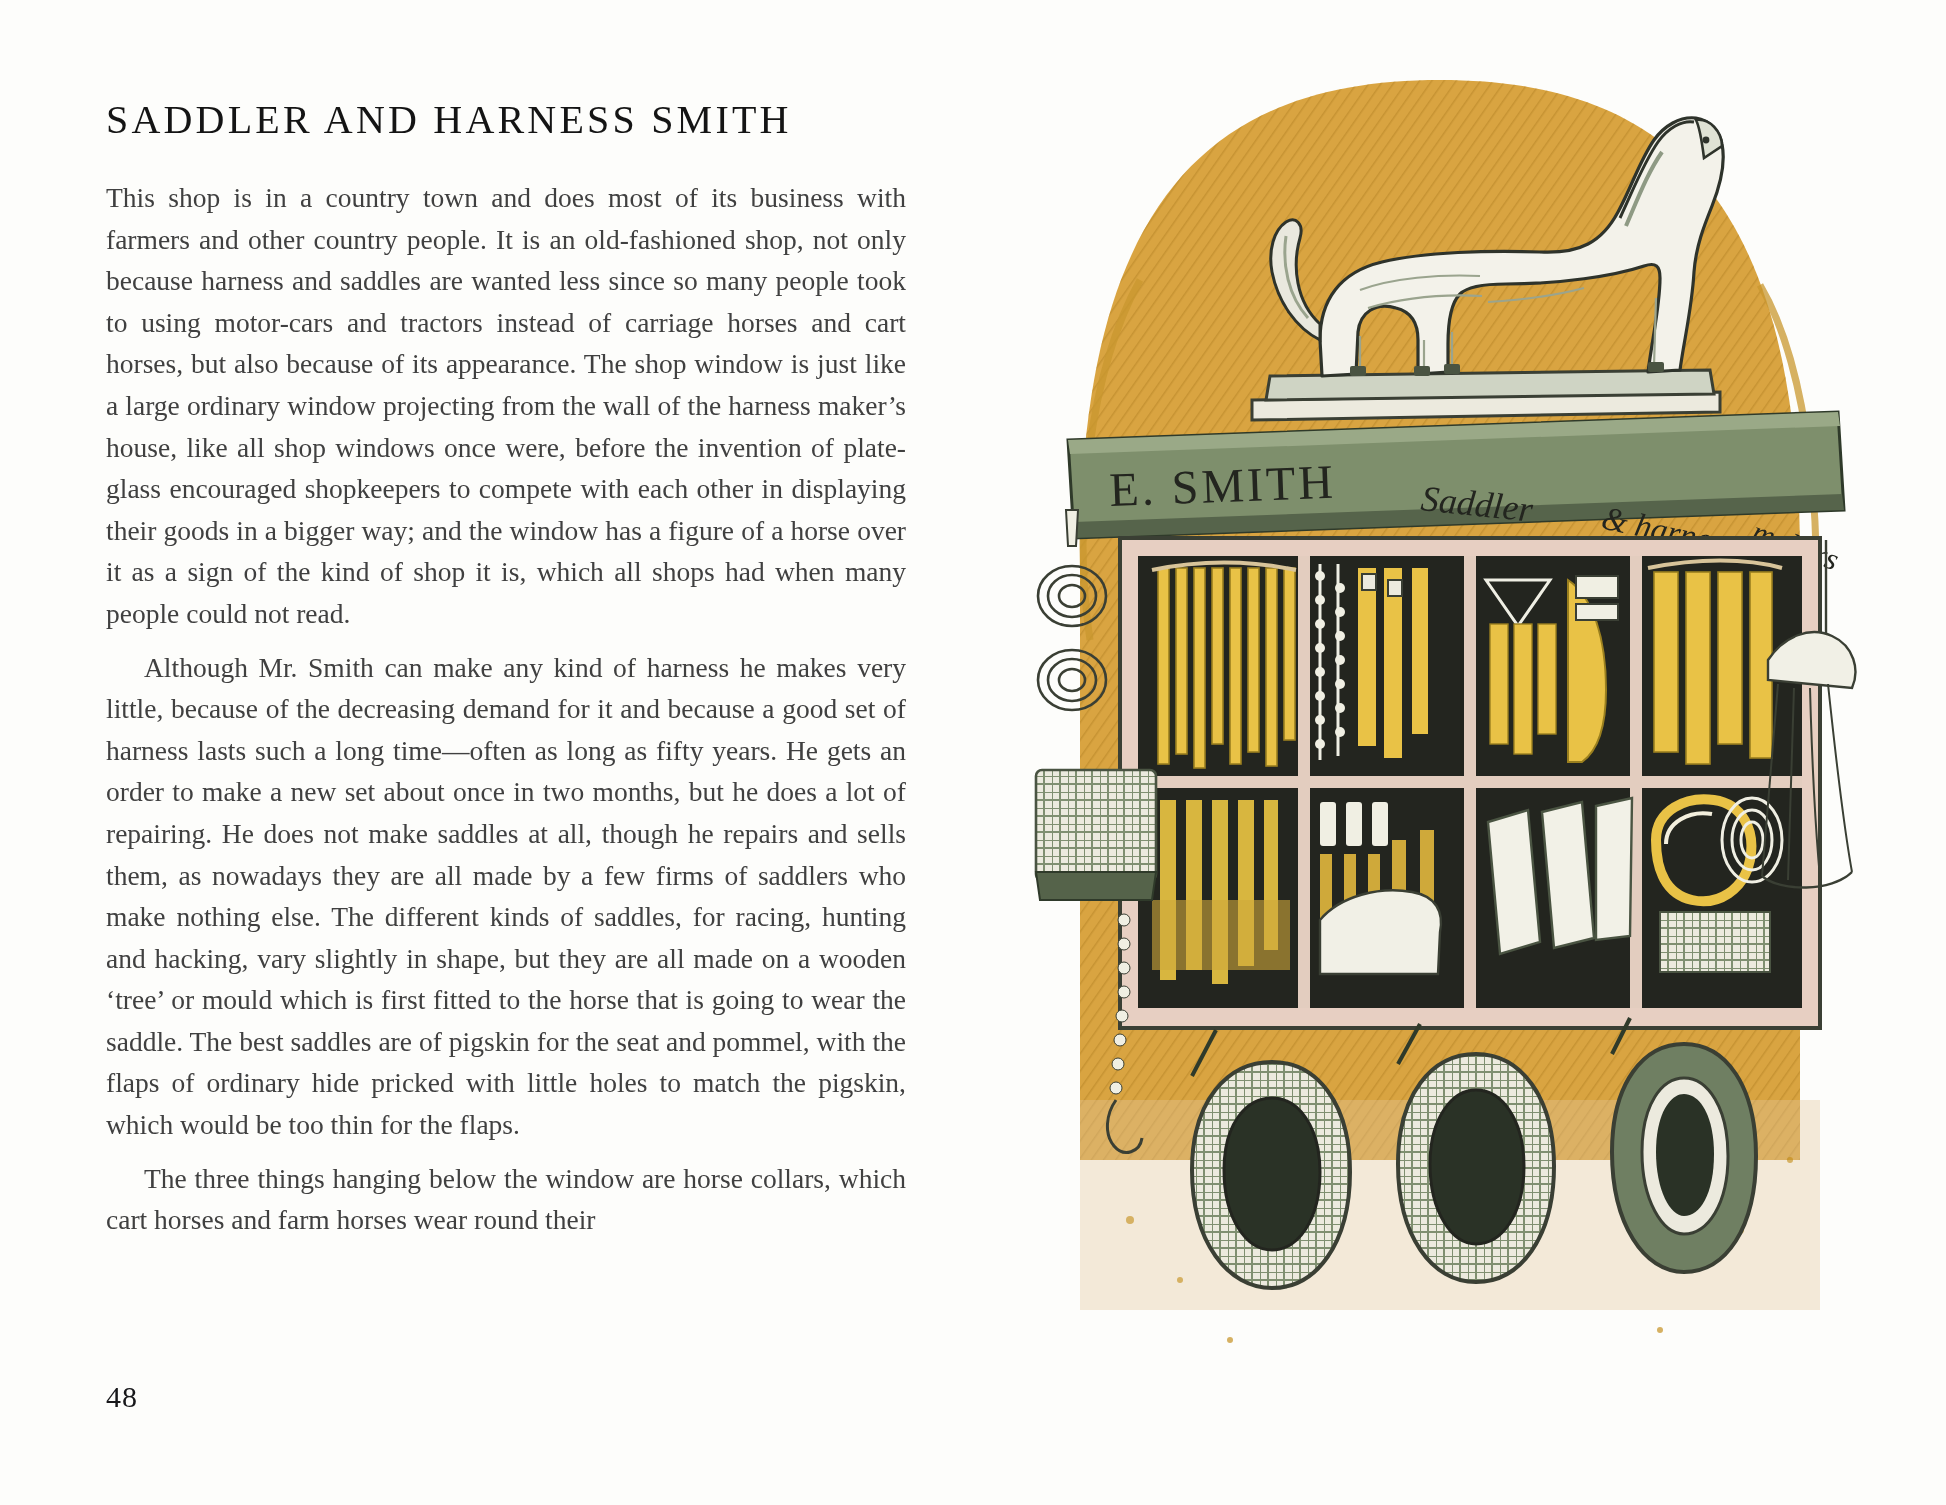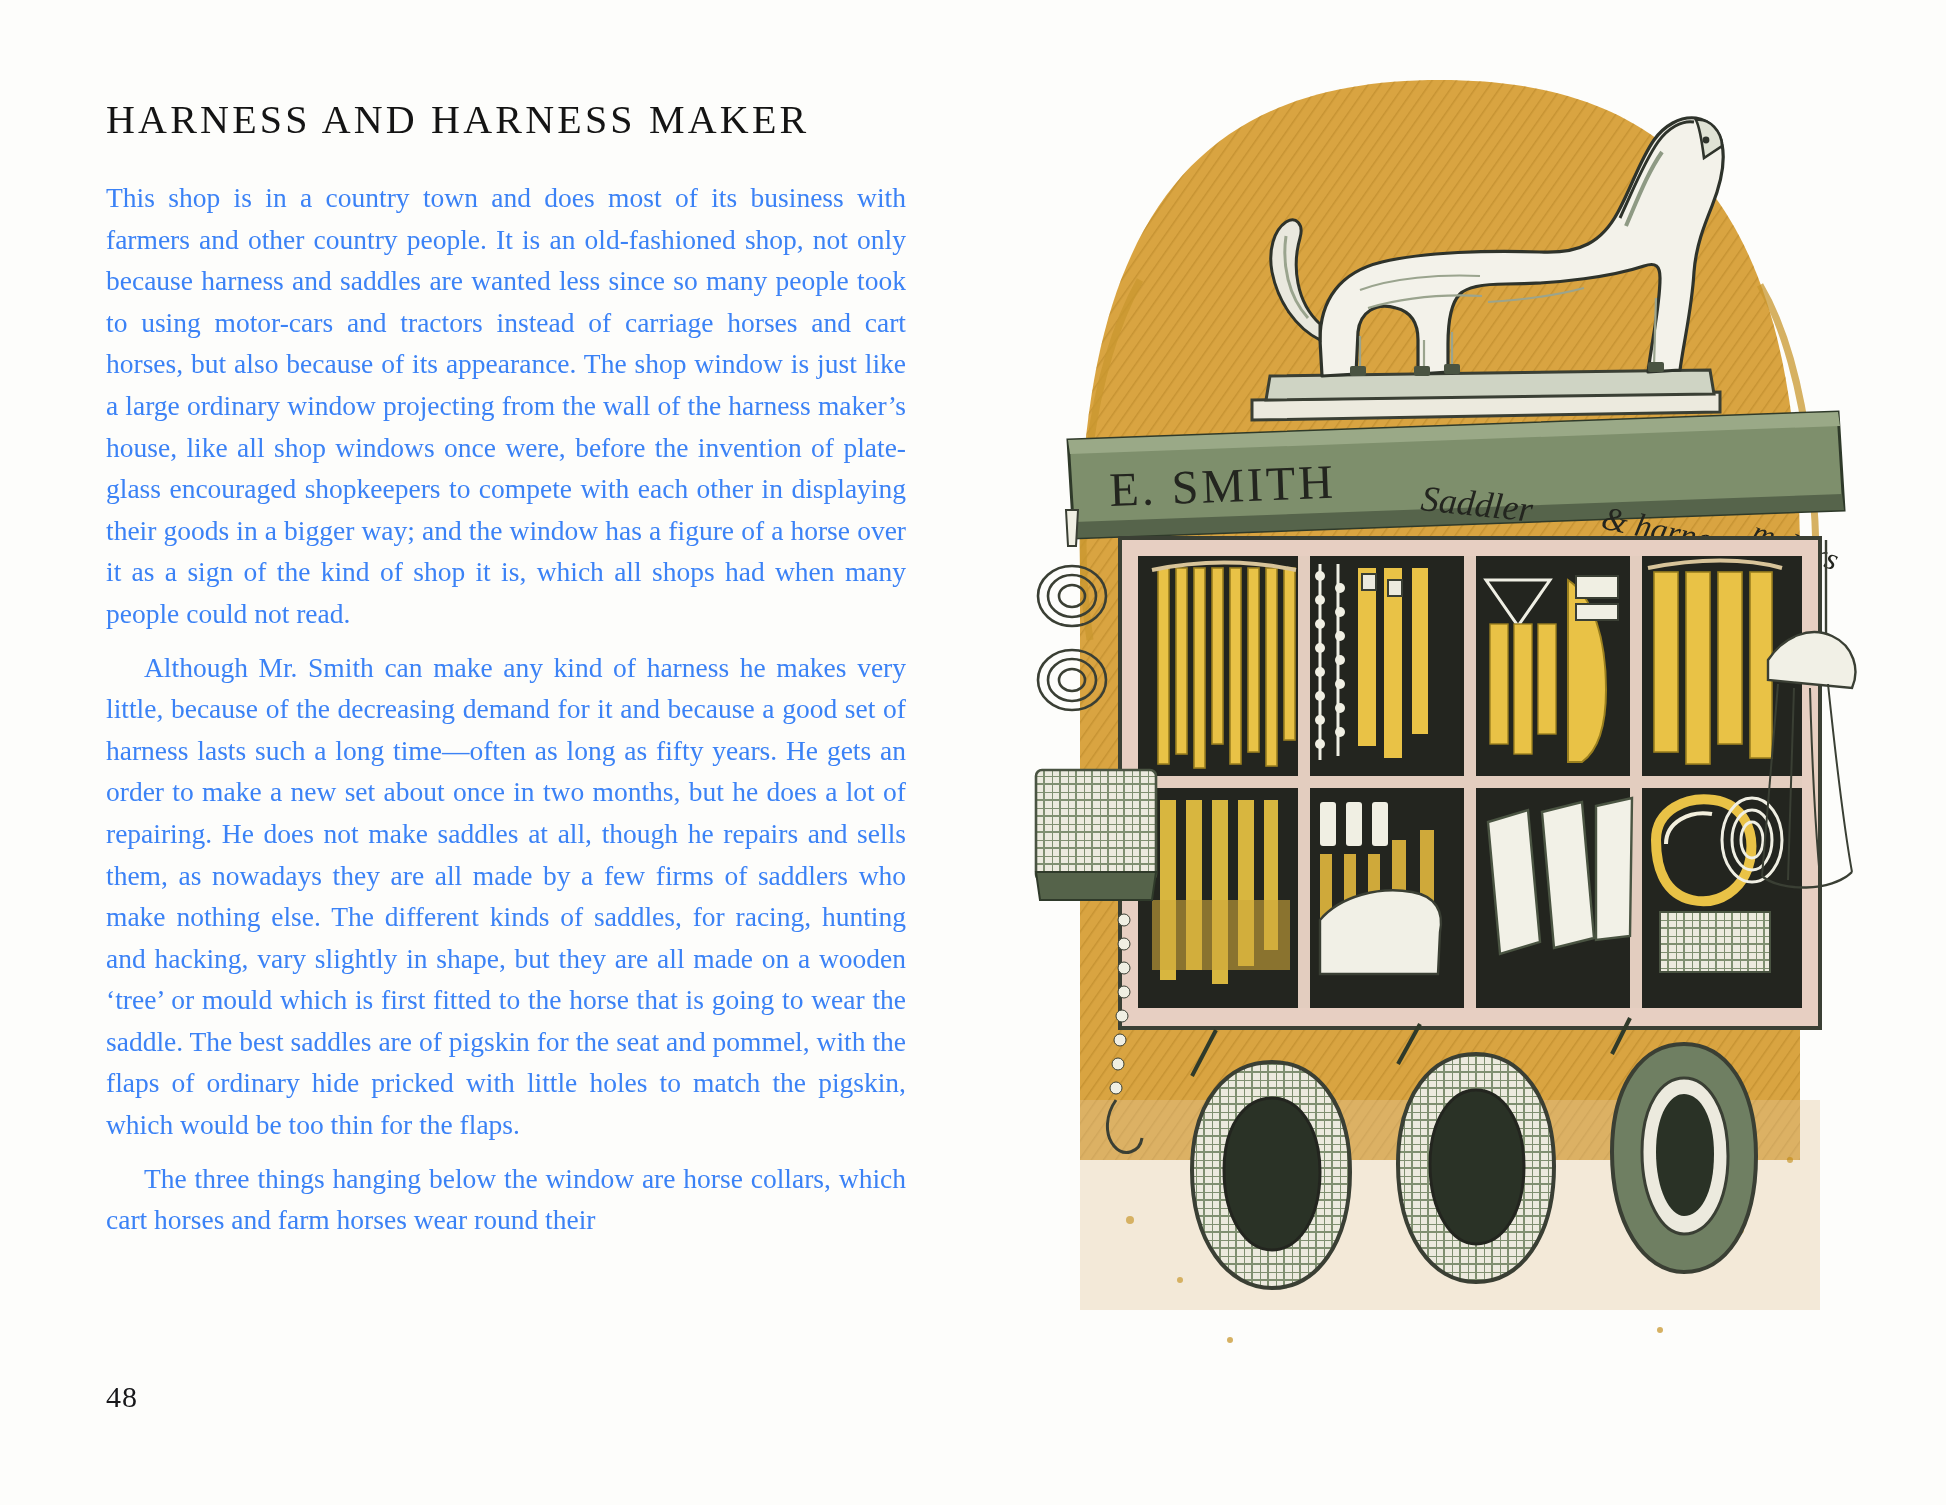--- a/index.html
+++ b/index.html
@@ -35,21 +35,21 @@
     font-weight: normal;
     margin: 0 0 34px 0;
     color: #141414;
     white-space: nowrap;
   }
   .para {
     font-size: 27.5px;
     line-height: 41.6px;
     text-align: justify;
     margin: 0;
-    color: #3b82f6;
+    color: #404040;
     hyphens: none;
   }
   .para + .para {
     text-indent: 38px;
     margin-top: 12px;
   }
   .folio {
     position: absolute;
     left: 106px;
     top: 1380px;
@@ -67,21 +67,21 @@
     height: 1420px;
   }
   .plate svg { display: block; }
 </style>
 </head>
 <body>
 
 <div class="page">
 
   <div class="text-column">
-    <h1 class="page-title">HARNESS AND HARNESS MAKER</h1>
+    <h1 class="page-title">SADDLER AND HARNESS SMITH</h1>
     <p class="para">This shop is in a country town and does most of its business with farmers and other country people. It is an old-fashioned shop, not only because harness and saddles are wanted less since so many people took to using motor-cars and tractors instead of carriage horses and cart horses, but also because of its appearance. The shop window is just like a large ordinary window projecting from the wall of the harness maker’s house, like all shop windows once were, before the invention of plate-glass encouraged shopkeepers to compete with each other in displaying their goods in a bigger way; and the window has a figure of a horse over it as a sign of the kind of shop it is, which all shops had when many people could not read.</p>
     <p class="para">Although Mr. Smith can make any kind of harness he makes very little, because of the decreasing demand for it and because a good set of harness lasts such a long time—often as long as fifty years. He gets an order to make a new set about once in two months, but he does a lot of repairing. He does not make saddles at all, though he repairs and sells them, as nowadays they are all made by a few firms of saddlers who make nothing else. The different kinds of saddles, for racing, hunting and hacking, vary slightly in shape, but they are all made on a wooden ‘tree’ or mould which is first fitted to the horse that is going to wear the saddle. The best saddles are of pigskin for the seat and pommel, with the flaps of ordinary hide pricked with little holes to match the pigskin, which would be too thin for the flaps.</p>
     <p class="para">The three things hanging below the window are horse collars, which cart horses and farm horses wear round their</p>
   </div>
 
   <div class="folio">48</div>
 
   <div class="plate">
     <svg width="860" height="1420" viewBox="0 0 860 1420" xmlns="http://www.w3.org/2000/svg">
       <defs>

